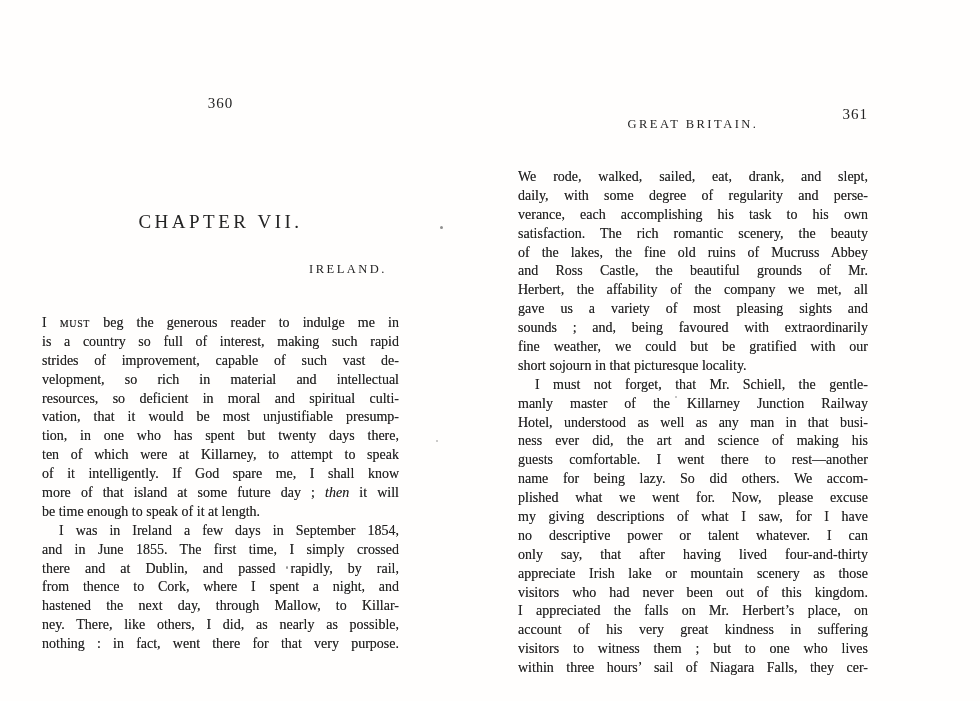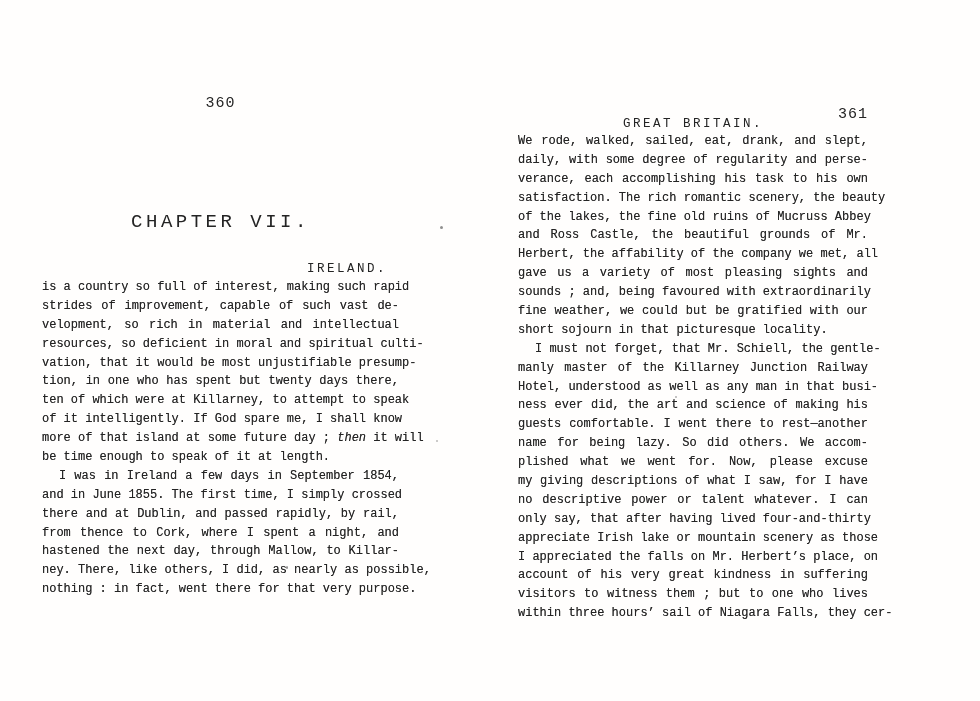--- a/index.html
+++ b/index.html
@@ -1,21 +1,21 @@
 <!DOCTYPE html>
 <html><head>
 <meta charset="utf-8">
 <style>
   html,body{margin:0;padding:0;background:#ffffff;}
   .scan{
     position:relative;
     width:980px;height:701px;
     background:#fffefd;
     overflow:hidden;
-    font-family:Liberation Mono, monospace;
+    font-family:Liberation Serif, serif;
     color:#242424;
   }
   .page{position:absolute;top:0;}
   .page-left{left:42px;width:357px;}
   .page-right{left:518px;width:350px;}
 
   .pagenum-left{
     position:absolute;top:95px;left:0;right:0;
     text-align:center;font-size:15px;letter-spacing:1px;
   }
@@ -30,21 +30,21 @@
   .header-row{position:absolute;top:106px;left:0;right:0;height:16px;}
   .running{
     position:absolute;left:0;right:0;top:11px;
     text-align:center;font-size:12.5px;letter-spacing:2.5px;
   }
   .pagenum-right{
     position:absolute;right:0;top:0;
     font-size:15px;letter-spacing:1px;margin-left:44px;
   }
 
-  .body{position:absolute;left:0;right:0;font-size:12px;}
+  .body{position:absolute;left:0;right:0;font-size:14px;margin-top:36px;}
   .body-left{top:278px;}
   .body-right{top:132px;}
   .line{
     height:18.9px;line-height:18.9px;
     text-align:justify;text-align-last:justify;
     white-space:nowrap;
     text-shadow:0 0 0.4px rgba(20,20,20,0.55);
   }
   .line.para-end{text-align-last:left;}
   .line.indent{padding-left:17px;}
@@ -56,20 +56,21 @@
 </head>
 <body>
 
 <div class="scan">
 
   <section class="page page-left">
     <div class="pagenum-left">360</div>
     <h1 class="chapter">CHAPTER VII.</h1>
     <h2 class="section">IRELAND.</h2>
     <div class="body body-left" id="left-body">
+        <div class="line"><span>I </span><span class="sc">must</span><span> beg the generous reader to indulge me in</span></div>
         <div class="line"><span>is a country so full of interest, making such rapid</span></div>
         <div class="line"><span>strides of improvement, capable of such vast de-</span></div>
         <div class="line"><span>velopment, so rich in material and intellectual</span></div>
         <div class="line"><span>resources, so deficient in moral and spiritual culti-</span></div>
         <div class="line"><span>vation, that it would be most unjustifiable presump-</span></div>
         <div class="line"><span>tion, in one who has spent but twenty days there,</span></div>
         <div class="line"><span>ten of which were at Killarney, to attempt to speak</span></div>
         <div class="line"><span>of it intelligently. If God spare me, I shall know</span></div>
         <div class="line"><span>more of that island at some future day ; </span><span class="it">then</span><span> it will</span></div>
         <div class="line para-end"><span>be time enough to speak of it at length.</span></div>
@@ -104,20 +105,21 @@
         <div class="line"><span>manly master of the Killarney Junction Railway</span></div>
         <div class="line"><span>Hotel, understood as well as any man in that busi-</span></div>
         <div class="line"><span>ness ever did, the art and science of making his</span></div>
         <div class="line"><span>guests comfortable. I went there to rest—another</span></div>
         <div class="line"><span>name for being lazy. So did others. We accom-</span></div>
         <div class="line"><span>plished what we went for. Now, please excuse</span></div>
         <div class="line"><span>my giving descriptions of what I saw, for I have</span></div>
         <div class="line"><span>no descriptive power or talent whatever. I can</span></div>
         <div class="line"><span>only say, that after having lived four-and-thirty</span></div>
         <div class="line"><span>appreciate Irish lake or mountain scenery as those</span></div>
+        <div class="line"><span>visitors who had never been out of this kingdom.</span></div>
         <div class="line"><span>I appreciated the falls on Mr. Herbert’s place, on</span></div>
         <div class="line"><span>account of his very great kindness in suffering</span></div>
         <div class="line"><span>visitors to witness them ; but to one who lives</span></div>
         <div class="line"><span>within three hours’ sail of Niagara Falls, they cer-</span></div>
       </div>
   </section>
 
   <div class="speck" style="left:440px;top:226px;width:3px;height:3px;"></div>
   <div class="speck" style="left:436px;top:440px;width:2px;height:2px;opacity:0.4;"></div>
   <div class="speck" style="left:286px;top:566px;width:2px;height:3px;"></div>

